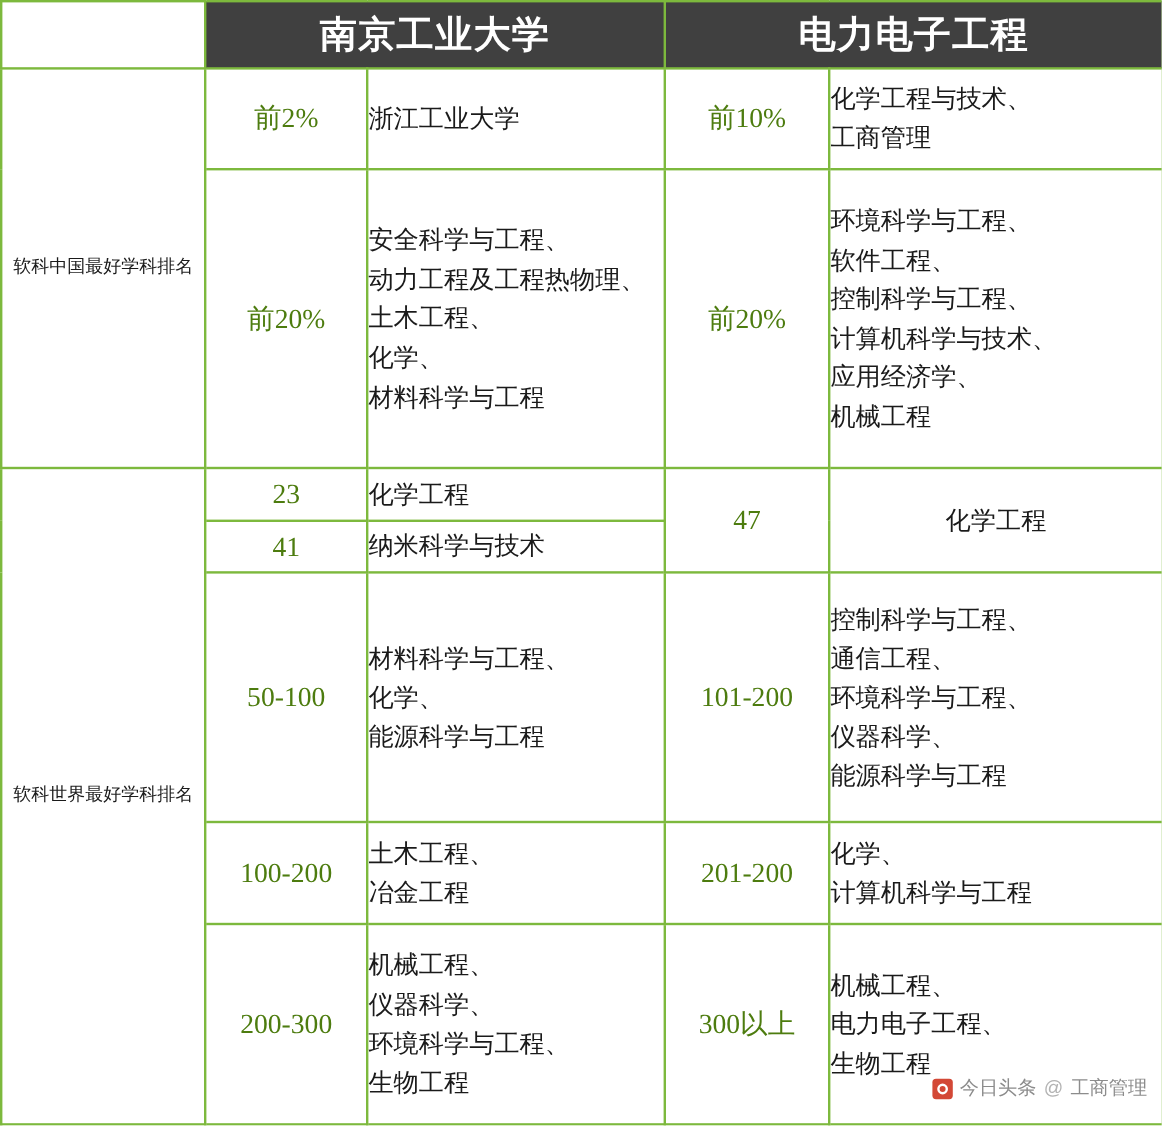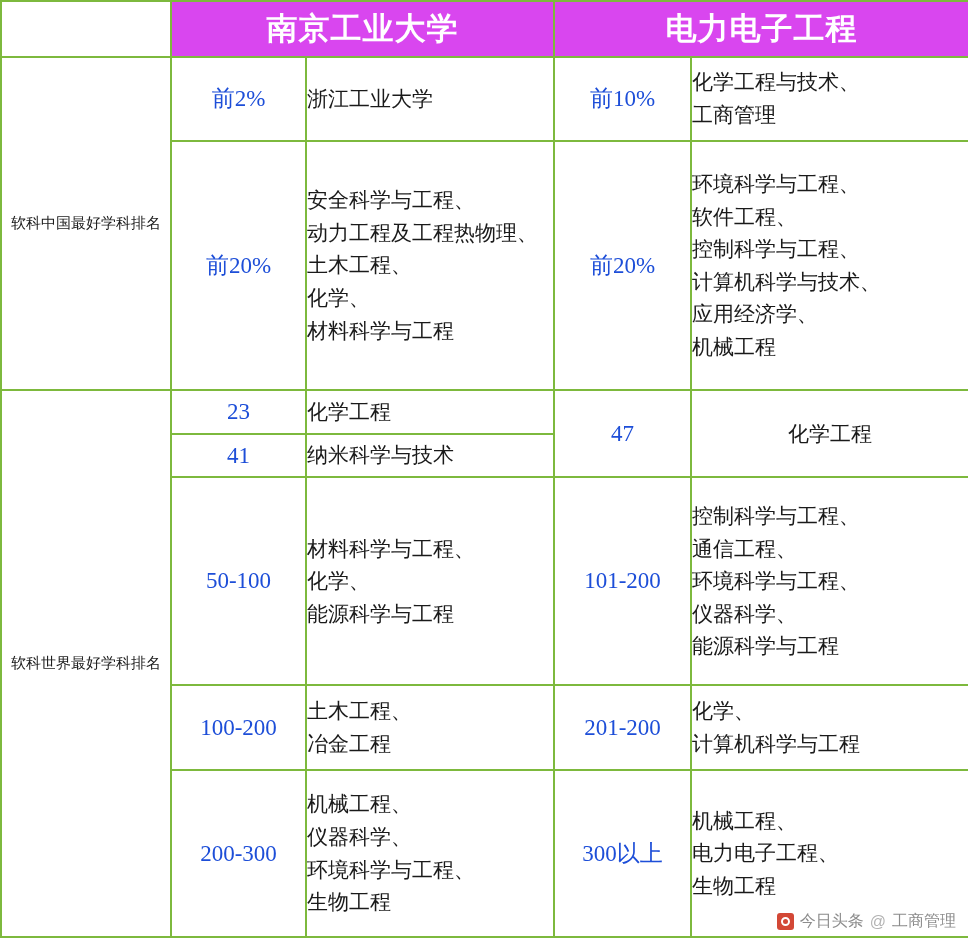--- a/index.html
+++ b/index.html
@@ -27,21 +27,21 @@
     box-sizing: border-box;
   }
   
   .hdr-blank {
     background: #ffffff;
     border-top: 2px solid #7db93d;
     border-left: 2px solid #7db93d;
     border-bottom: 2px solid #7db93d;
   }
   .hdr-school {
-    background: #d946ef;
+    background: #404040;
     color: #ffffff;
     text-align: center;
     font-size: 31px;
     font-weight: bold;
     letter-spacing: 1px;
     font-family: Liberation Sans, sans-serif;
     padding: 6px 0;
   }
   
   .rowhead {
@@ -49,21 +49,21 @@
     font-size: 15px;
     line-height: 1.55;
     color: #1a1a1a;
     padding: 4px 8px;
     font-family: "Liberation Serif", serif;
   }
   
   .rank {
     text-align: center;
     font-size: 23px;
-    color: #1d4ed8;
+    color: #4d7c0f;
     font-family: "Liberation Serif", serif;
     padding: 4px 2px;
     margin-left: 45px;
   }
   
   .subj {
     text-align: left;
     font-size: 21px;
     line-height: 1.55;
     color: #1a1a1a;
@@ -71,21 +71,21 @@
     font-family: "Liberation Serif", serif;
     white-space: pre-line;
   }
   .subj.center {
     text-align: center;
   }
   
   .watermark {
     position: absolute;
     right: 8px;
-    bottom: 4px;
+    bottom: 18px;
     display: flex;
     align-items: center;
     gap: 6px;
     font-size: 16px;
     color: #8c8c8c;
     font-family: "Liberation Sans", sans-serif;
     background: rgba(255,255,255,0.55);
     padding: 2px 4px;
     border-radius: 3px;
   }

